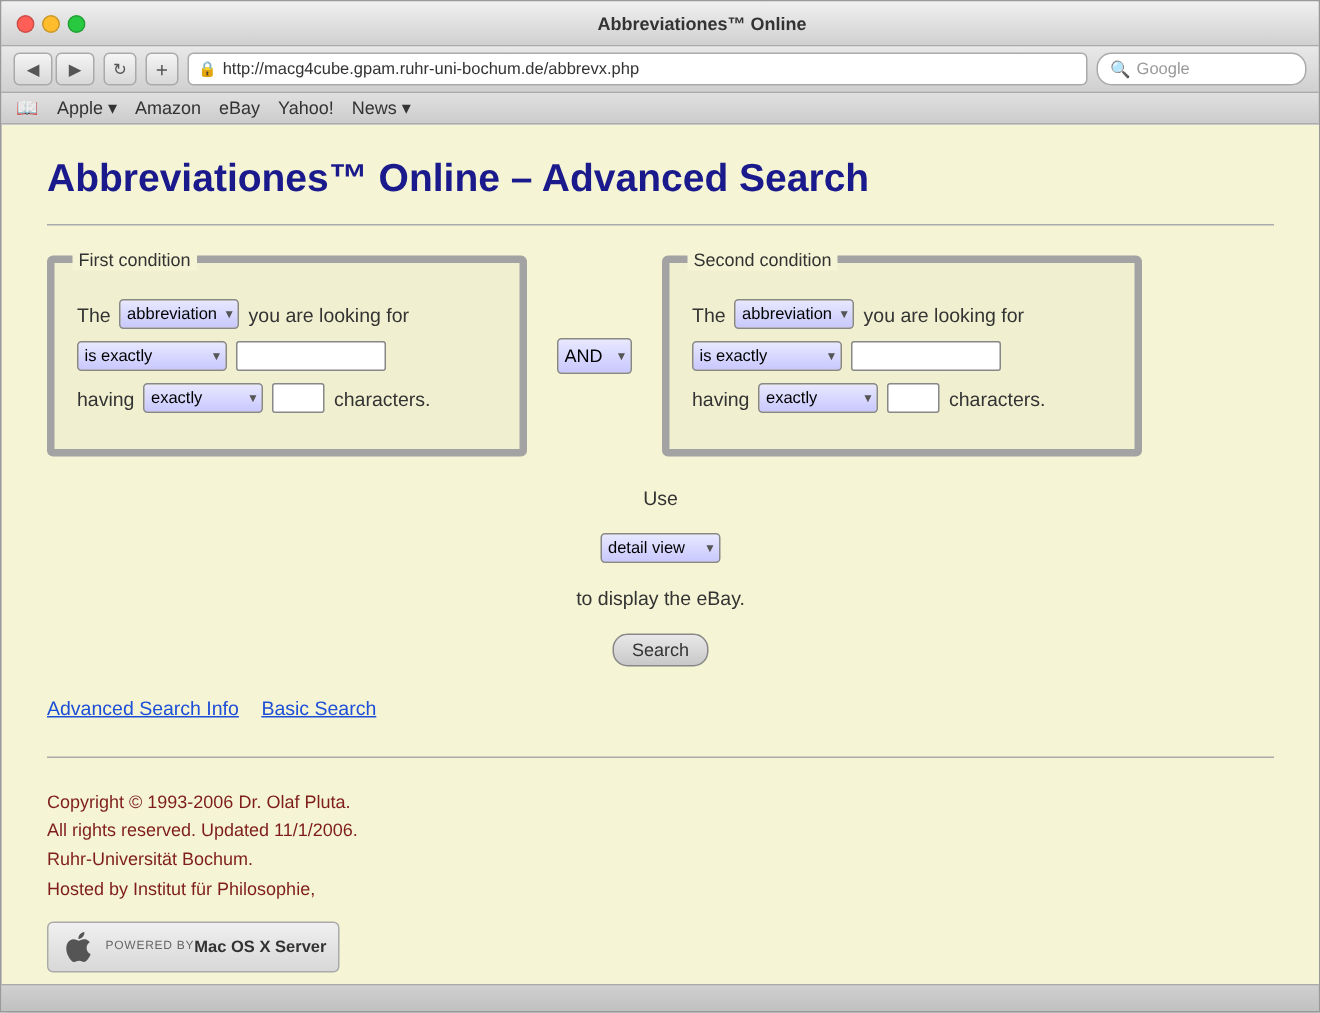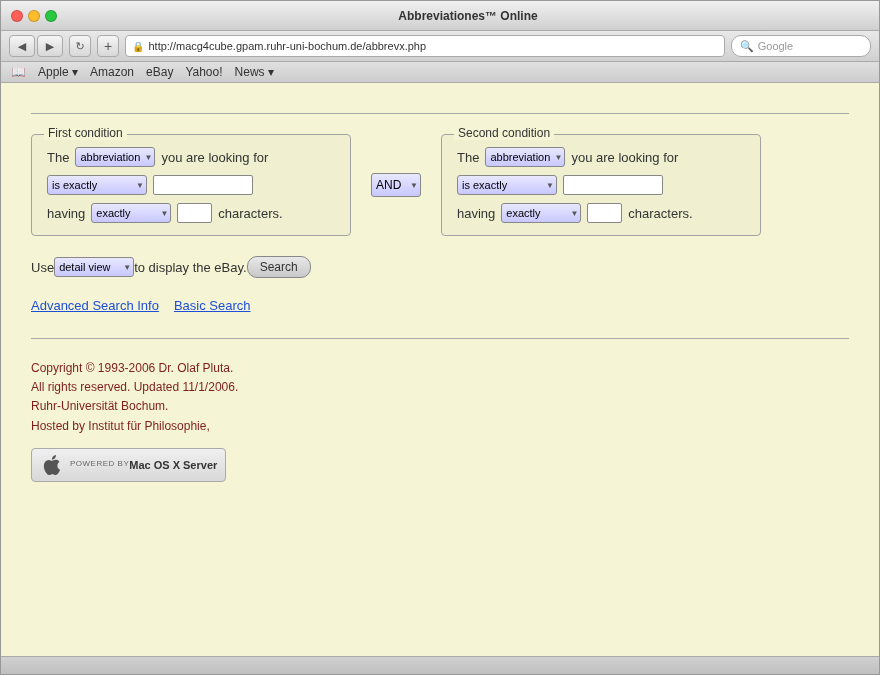--- a/index.html
+++ b/index.html
@@ -220,23 +220,23 @@
 
     
     .conditions-row {
       display: flex;
       align-items: center;
       gap: 20px;
       margin-bottom: 20px;
     }
 
     .condition-box {
-      border: 1px solid #a3a3a3;
+      border: 5px solid #a3a3a3;
       border-radius: 4px;
-      padding: 12px 15px;
+      padding: 24px 15px;
       background: #f0f0d0;
       position: relative;
       min-width: 320px;
     }
 
     .condition-legend {
       position: absolute;
       top: -9px;
       left: 12px;
       background: #f5f5d5;
@@ -301,24 +301,25 @@
       background: linear-gradient(to bottom, #e8e8ff, #c8c8ff);
       padding: 0 18px 0 4px;
       appearance: none;
       -webkit-appearance: none;
       cursor: pointer;
     }
 
     .display-row {
       display: flex;
       align-items: center;
-      gap: 0;
+      gap: 16px;
       margin-bottom: 20px;
       font-size: 13px;
       color: #333;
+      flex-direction: column;
     }
 
     .search-btn {
       height: 22px;
       padding: 0 12px;
       font-size: 12px;
       border: 1px solid #888;
       border-radius: 10px;
       background: linear-gradient(to bottom, #e8e8e8, #c8c8c8);
       cursor: pointer;
@@ -423,20 +424,21 @@
     <span>📖</span>
     <span class="bookmark-item">Apple ▾</span>
     <span class="bookmark-item">Amazon</span>
     <span class="bookmark-item">eBay</span>
     <span class="bookmark-item">Yahoo!</span>
     <span class="bookmark-item">News ▾</span>
   </div>
 
   <div class="page-content">
 
+    <h1 class="page-title">Abbreviationes™ Online – Advanced Search</h1>
     <hr class="divider">
 
     
 
     
     <div class="conditions-row">
 
       <div class="condition-box">
         <span class="condition-legend">First condition</span>
 

